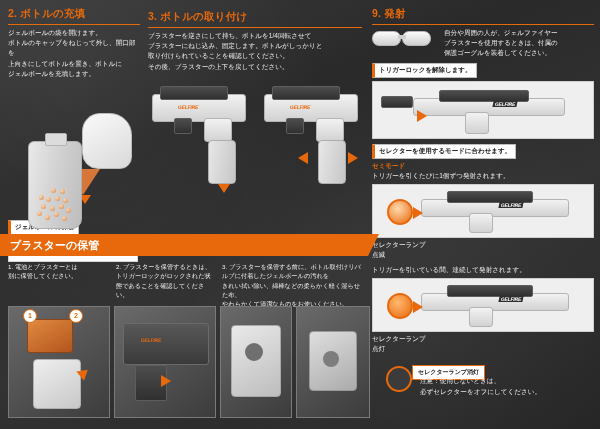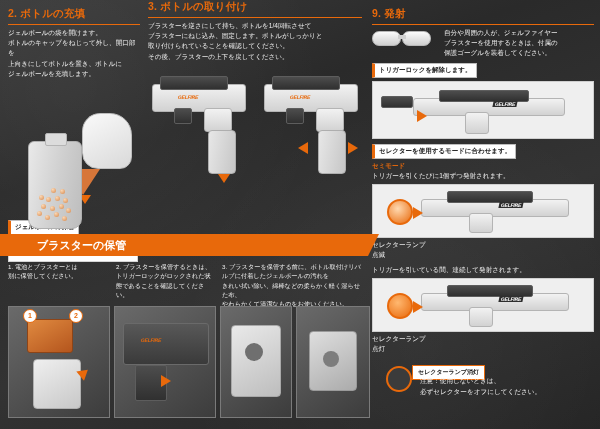--- a/index.html
+++ b/index.html
@@ -17,21 +17,21 @@
       linear-gradient(160deg,#3a3a3a 0%,#2a2a2a 30%,#333 60%,#242424 100%);
     box-sizing:border-box;
   }
   
   .col-head{
     color:#e8690b;font-weight:bold;font-size:10.5px;letter-spacing:0.2px;
   }
   .body-txt{font-size:6.6px;line-height:1.55;color:#f0f0f0;}
 
   .col2{position:absolute;left:8px;top:7px;width:132px;}
-  .col3{position:absolute;left:148px;top:0;width:214px;}
+  .col3{position:absolute;left:148px;top:10px;width:214px;}
   .col4{position:absolute;left:372px;top:7px;width:222px;}
 
   .hr-orange{height:1px;background:#e8690b;margin:3px 0 3px 0;}
 
   
   .bottle{
     position:absolute;left:20px;top:58px;width:52px;height:86px;
     background:linear-gradient(100deg,#e9e9e9,#cfcfcf 55%,#bdbdbd);
     border:1px solid #b0b0b0;border-radius:6px 6px 10px 10px;
   }
@@ -109,21 +109,21 @@
 
   
   .storage{
     position:absolute;left:0;top:234px;width:600px;height:195px;
   }
   .storage-hd{
     position:absolute;left:0;top:0;width:368px;height:22px;
     background:#e8690b;
   }
   .storage-hd span{
-    position:absolute;left:10px;top:4px;color:#fff;font-weight:bold;font-size:11px;margin-left:27px;
+    position:absolute;left:10px;top:4px;color:#fff;font-weight:bold;font-size:11px;
   }
   .storage-hd:after{
     content:"";position:absolute;right:-11px;top:0;
     border-top:22px solid #e8690b;border-right:11px solid transparent;
   }
   .st-cols{position:absolute;left:8px;top:28px;width:360px;}
   .st-col{float:left;font-size:6.2px;line-height:1.5;color:#f0f0f0;}
   .photo{
     position:absolute;background:linear-gradient(145deg,#6a6a6a,#3c3c3c);
     border:1px solid #7a7a7a;overflow:hidden;

